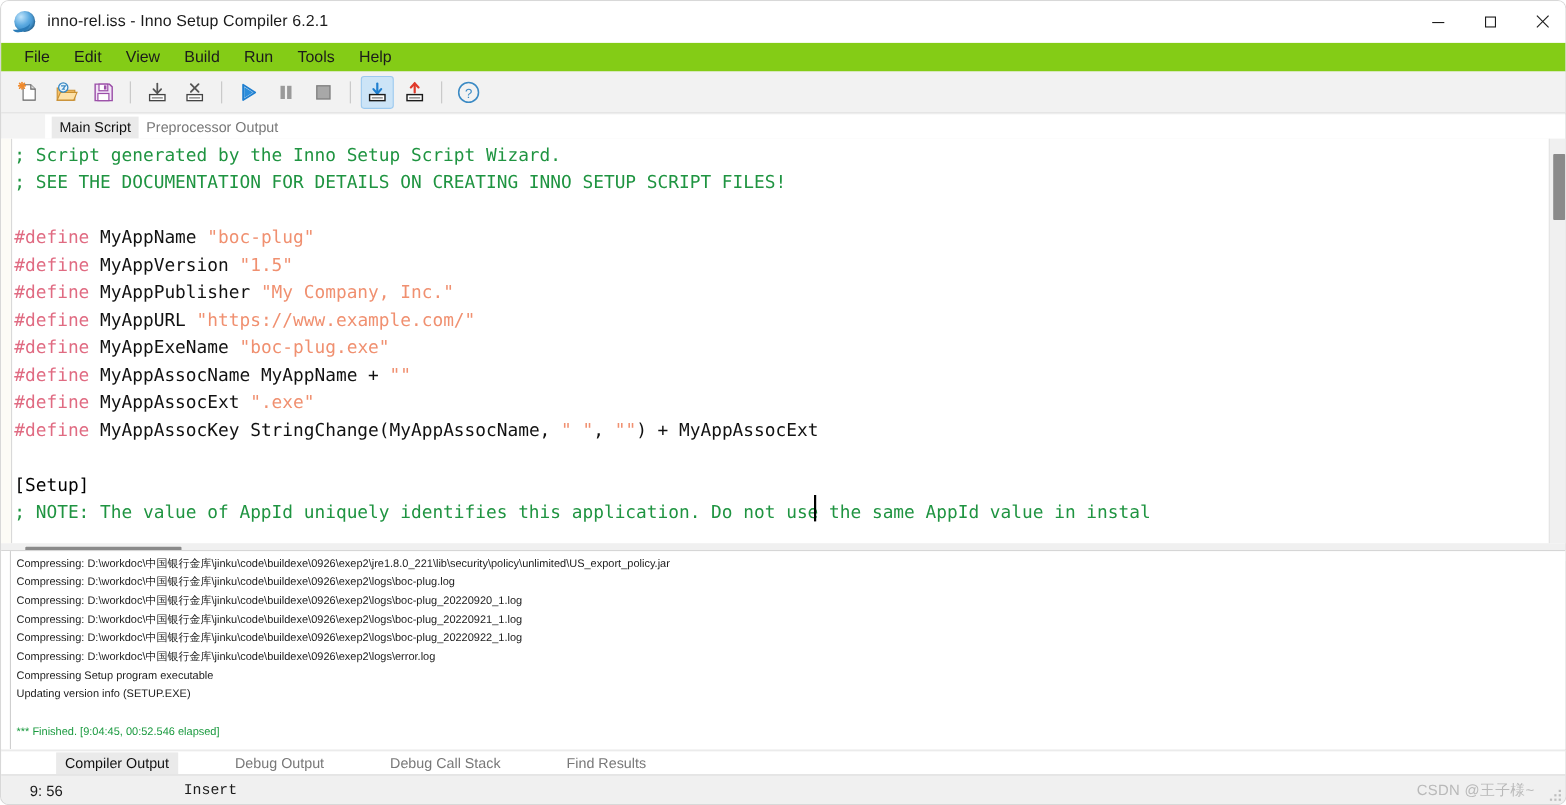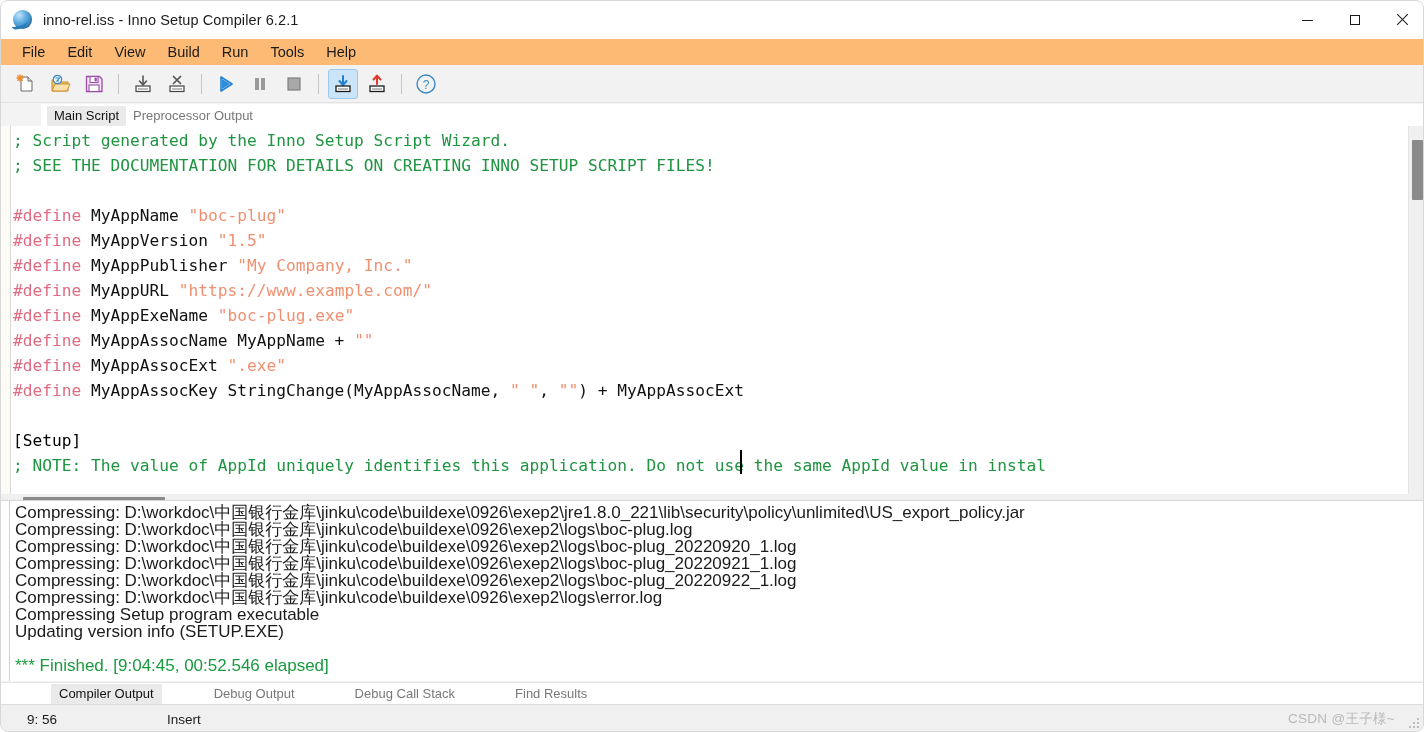--- a/index.html
+++ b/index.html
@@ -63,21 +63,21 @@
     content: ""; position: absolute; left: -1px; top: 5px;
     width: 15px; height: 1px; background: #1b1b1b;
   }
   .wc .gx::before { transform: rotate(45deg); }
   .wc .gx::after  { transform: rotate(-45deg); }
 
   
   .menubar {
     position: absolute; top: 38px; left: 0;
     width: 1424px; height: 26px;
-    background: #fdba74;
+    background: #84cc16;
     display: flex; align-items: center; padding-left: 10px;
   }
   .menu-item {
     font-size: 14.5px; color: #1b1b1b;
     padding: 3px 11px; border-radius: 3px; cursor: default;
   }
 
   
   .toolbar {
     position: absolute; top: 64px; left: 0;
@@ -170,21 +170,21 @@
     background: #ffffff;
     border-top: 1px solid #d6d6d6;
     overflow: hidden;
   }
   .out-gutter {
     position: absolute; left: 0; top: 0; width: 9px; height: 181px;
     background: #ffffff; border-right: 1px solid #cfcfcf;
   }
   .out-lines {
     position: absolute; left: 14px; top: 3px; right: 0;
-    font-size: 17px; line-height: 17px; color: #1b1b1b;
+    font-size: 10px; line-height: 17px; color: #1b1b1b;
     white-space: nowrap;
   }
   .out-lines .ln { height: 17px; }
   .out-lines .fin { color: #1a9a3f; }
   .out-lines .sp { height: 17px; }
 
   
   .bottabs {
     position: absolute; top: 681px; left: 0;
     width: 1424px; height: 22px;
@@ -202,21 +202,21 @@
     position: absolute; top: 703px; left: 0;
     width: 1424px; height: 29px;
     background: #f0f0f0;
     border-top: 1px solid #dcdcdc;
     display: flex; align-items: center;
   }
   .sb-cell {
     font-size: 13.5px; color: #1b1b1b;
   }
   .sb-pos   { margin-left: 26px; width: 110px; }
-  .sb-mode  { margin-left: 30px; }
+  .sb-mode  { margin-left: 30px; font-family: Liberation Mono, monospace; }
   .sb-spacer { flex: 1; }
   .watermark {
     font-size: 13.5px; color: #b9b9b9; margin-right: 30px; letter-spacing: .3px;
   }
   .grip {
     position: absolute; right: 5px; bottom: 4px;
     width: 11px; height: 11px;
   }
   .grip i {
     position: absolute; width: 2px; height: 2px; background: #bdbdbd;

